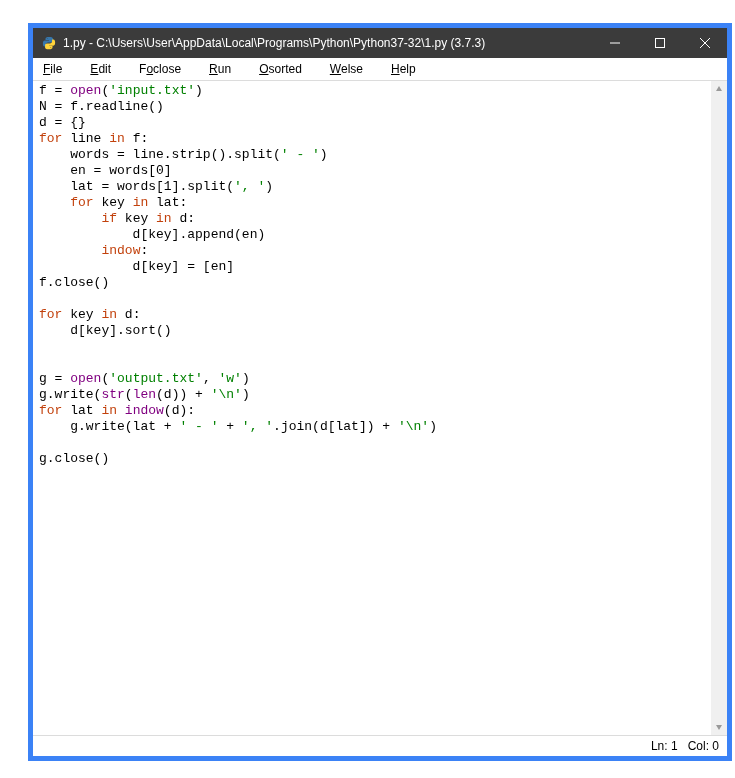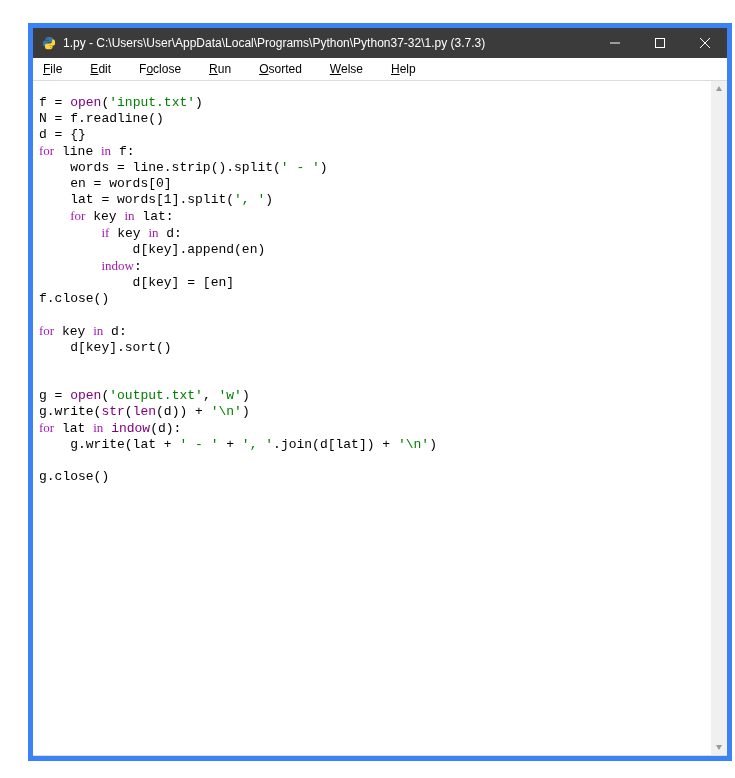--- a/index.html
+++ b/index.html
@@ -80,21 +80,20 @@
   .editor {
     position: absolute;
     left: 0; right: 16px; top: 0; bottom: 0;
     padding: 2px 6px;
     font-family: "Courier New", monospace;
     font-size: 13px;
     line-height: 16px;
     white-space: pre;
     color: #000;
     overflow: hidden;
-    margin-top: 12px;
   }
   .scrollbar-v {
     position: absolute;
     right: 0; top: 0; bottom: 0;
     width: 16px;
     background: #f0f0f0;
   }
   .scrollbar-v .arrow {
     position: absolute;
     left: 0; width: 16px; height: 16px;
@@ -109,21 +108,21 @@
     background: #fff;
     display: flex;
     justify-content: flex-end;
     align-items: center;
     padding: 0 8px;
     font-family: "Segoe UI", Tahoma, sans-serif;
     font-size: 12px;
     gap: 10px;
   }
   
-  .kw { color: #a21caf; font-family: Liberation Serif, serif; }
+  .kw { color: #c2410c; }
   .bi { color: #800080; }
   .str { color: #008000; }
   .op { color: #000; }
 </style>
 </head>
 <body>
 
 <div class="window">
 
   <div class="titlebar">
@@ -197,14 +196,18 @@
           </svg>
       </div>
       <div class="arrow bottom">
         <svg width="8" height="8">
             <polygon points="1,2 7,2 4,7" fill="#999"></polygon>
           </svg>
       </div>
     </div>
   </div>
 
+  <div class="statusbar">
+    <span>Ln: 1</span>
+    <span>Col: 0</span>
+  </div>
 
 </div>
 
 </body></html>

